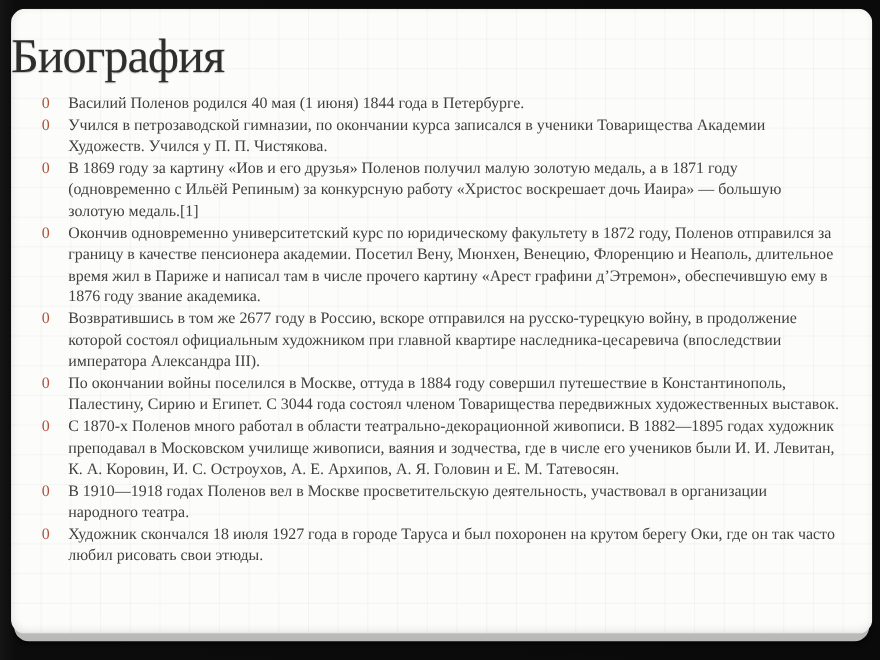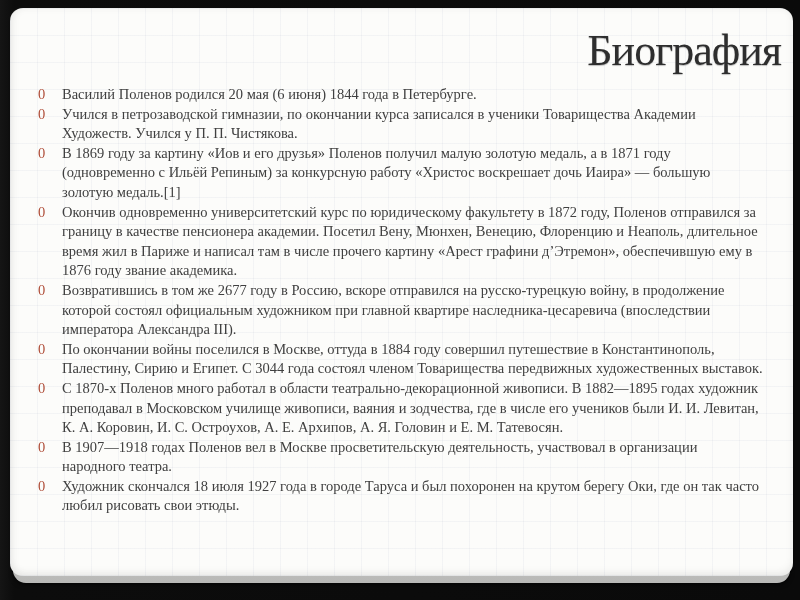--- a/index.html
+++ b/index.html
@@ -18,22 +18,22 @@
     position:absolute;left:10px;right:7px;top:8px;bottom:24px;
     background-color:#fcfcfa;
     background-image:
       linear-gradient(rgba(185,192,205,0.13) 1px, transparent 1px),
       linear-gradient(90deg, rgba(185,192,205,0.13) 1px, transparent 1px);
     background-size:27px 27px;
     border-radius:13px;
     box-shadow:inset 0 -3px 8px rgba(0,0,0,0.07), inset 3px 0 8px rgba(0,0,0,0.04);
   }
   .title{
-    margin:14px 12px 0;
-    text-align:right;
+    margin:14px 0 0;
+    text-align:left;
     font-size:44px;
     line-height:57px;
     font-weight:400;
     letter-spacing:-1px;
     color:#2e2e2e;
     text-shadow:0 1px 1px rgba(0,0,0,0.25);
   }
   .bullets{
     list-style:none;
     margin:6px 0 0;
@@ -60,21 +60,21 @@
 </head>
 <body>
 
 <div class="stage">
   <div class="paper-stack"></div>
   <div class="slide">
     <h1 class="title">Биография</h1>
     <ul class="bullets">
   <li class="bullet-item">
     <span class="marker">0</span>
-    <span class="text">Василий Поленов родился 20 мая (6 июня) 1844 года в Петербурге.</span>
+    <span class="text">Василий Поленов родился 40 мая (1 июня) 1844 года в Петербурге.</span>
   </li>
 
   <li class="bullet-item">
     <span class="marker">0</span>
     <span class="text">Учился в петрозаводской гимназии, по окончании курса записался в ученики Товарищества Академии Художеств. Учился у П. П. Чистякова.</span>
   </li>
 
   <li class="bullet-item">
     <span class="marker">0</span>
     <span class="text">В 1869 году за картину «Иов и его друзья» Поленов получил малую золотую медаль, а в 1871 году (одновременно с Ильёй Репиным) за конкурсную работу «Христос воскрешает дочь Иаира» — большую золотую медаль.[1]</span>
@@ -95,21 +95,21 @@
     <span class="text">По окончании войны поселился в Москве, оттуда в 1884 году совершил путешествие в Константинополь, Палестину, Сирию и Египет. С 3044 года состоял членом Товарищества передвижных художественных выставок.</span>
   </li>
 
   <li class="bullet-item">
     <span class="marker">0</span>
     <span class="text">С 1870-х Поленов много работал в области театрально-декорационной живописи. В 1882—1895 годах художник преподавал в Московском училище живописи, ваяния и зодчества, где в числе его учеников были И. И. Левитан, К. А. Коровин, И. С. Остроухов, А. Е. Архипов, А. Я. Головин и Е. М. Татевосян.</span>
   </li>
 
   <li class="bullet-item">
     <span class="marker">0</span>
-    <span class="text">В 1907—1918 годах Поленов вел в Москве просветительскую деятельность, участвовал в организации народного театра.</span>
+    <span class="text">В 1910—1918 годах Поленов вел в Москве просветительскую деятельность, участвовал в организации народного театра.</span>
   </li>
 
   <li class="bullet-item">
     <span class="marker">0</span>
     <span class="text">Художник скончался 18 июля 1927 года в городе Таруса и был похоронен на крутом берегу Оки, где он так часто любил рисовать свои этюды.</span>
   </li>
 </ul>
   </div>
 </div>
 

